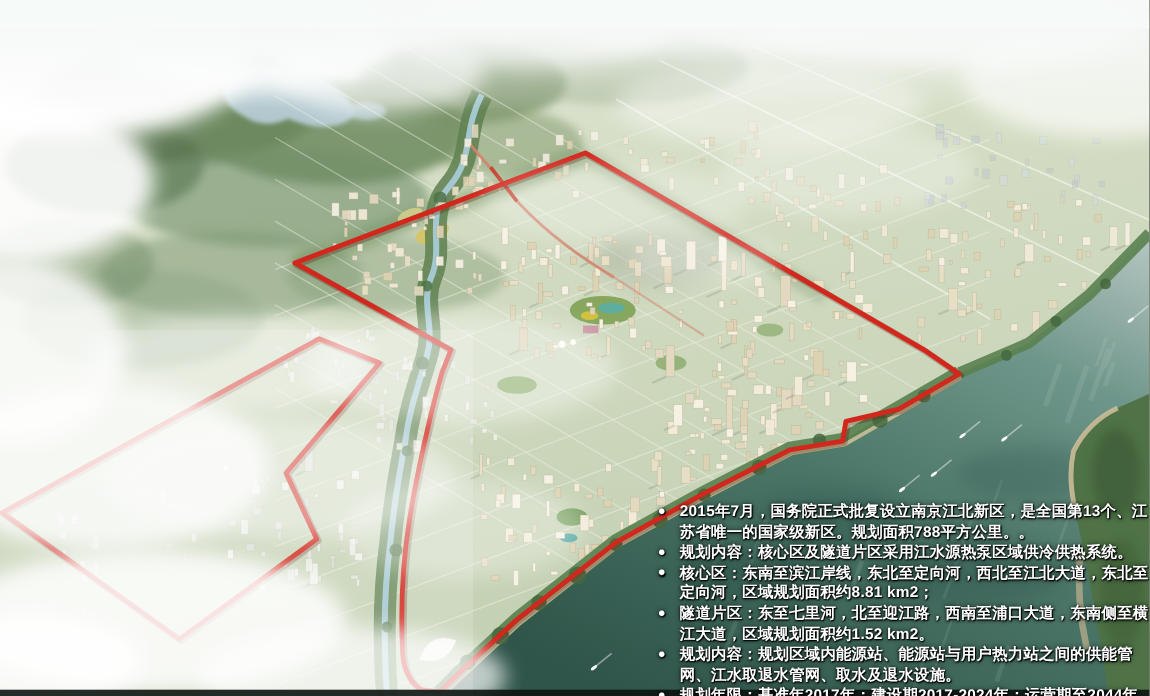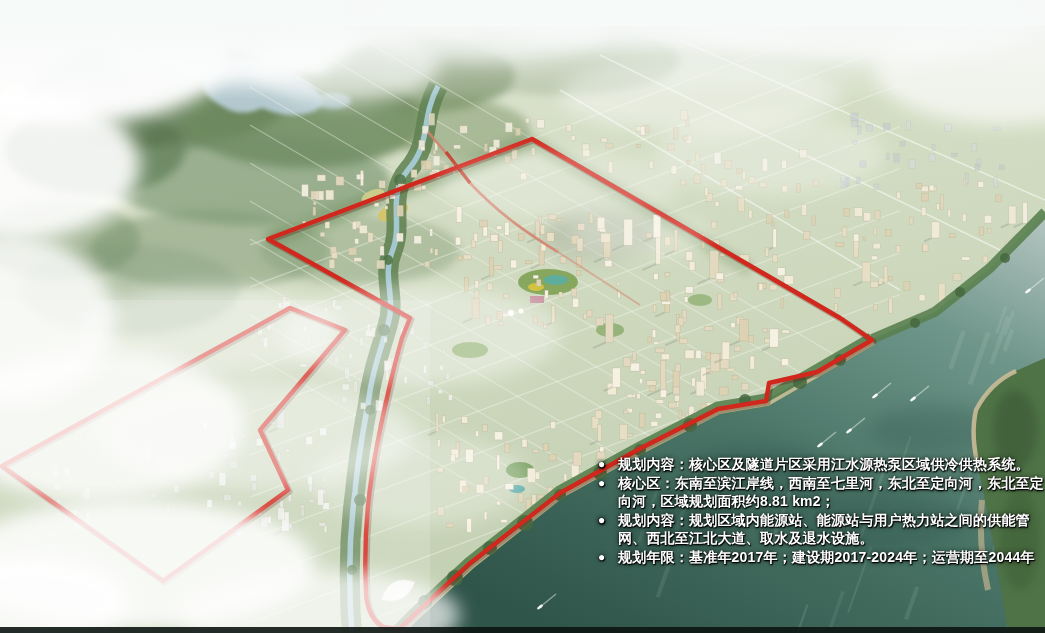--- a/index.html
+++ b/index.html
@@ -873,21 +873,21 @@
     <rect x="0" y="0" width="1045" height="100" fill="url(#topMist)"></rect>
     <rect x="0" y="0" width="1045" height="26" fill="#f6f9f8" opacity="0.9"></rect>
     <rect x="0" y="300" width="430" height="333" fill="#ffffff" opacity="0.16"></rect>
   </g>
 
   <rect x="0" y="627" width="1045" height="6" fill="#0c1512" opacity="0.9"></rect>
 </svg>
 
 <div class="annotations">
   <ul>
-    <li><span class="blt">●</span></li>
+    <li><span class="blt">●</span><span>2015年7月，国务院正式批复设立南京江北新区，是全国第13个、江苏省唯一的国家级新区。规划面积788平方公里。。</span></li>
     <li><span class="blt">●</span><span>规划内容：核心区及隧道片区采用江水源热泵区域供冷供热系统。</span></li>
-    <li><span class="blt">●</span><span>核心区：东南至滨江岸线，西南至七里河，东北至定向河，东北至定向河，区域规划面积约8.81 km2；</span></li>
-    <li><span class="blt">●</span></li>
-    <li><span class="blt">●</span><span>规划内容：规划区域内能源站、能源站与用户热力站之间的供能管网、西北至江北大道、取水及退水设施。</span></li>
+    <li><span class="blt">●</span><span>核心区：东南至滨江岸线，东北至定向河，西北至江北大道，东北至定向河，区域规划面积约8.81 km2；</span></li>
+    <li><span class="blt">●</span><span>隧道片区：东至七里河，北至迎江路，西南至浦口大道，东南侧至横江大道，区域规划面积约1.52 km2。</span></li>
+    <li><span class="blt">●</span><span>规划内容：规划区域内能源站、能源站与用户热力站之间的供能管网、江水取退水管网、取水及退水设施。</span></li>
     <li><span class="blt">●</span><span>规划年限：基准年2017年；建设期2017-2024年；运营期至2044年</span></li>
   </ul>
 </div>
 </div>
 
 </body></html>

